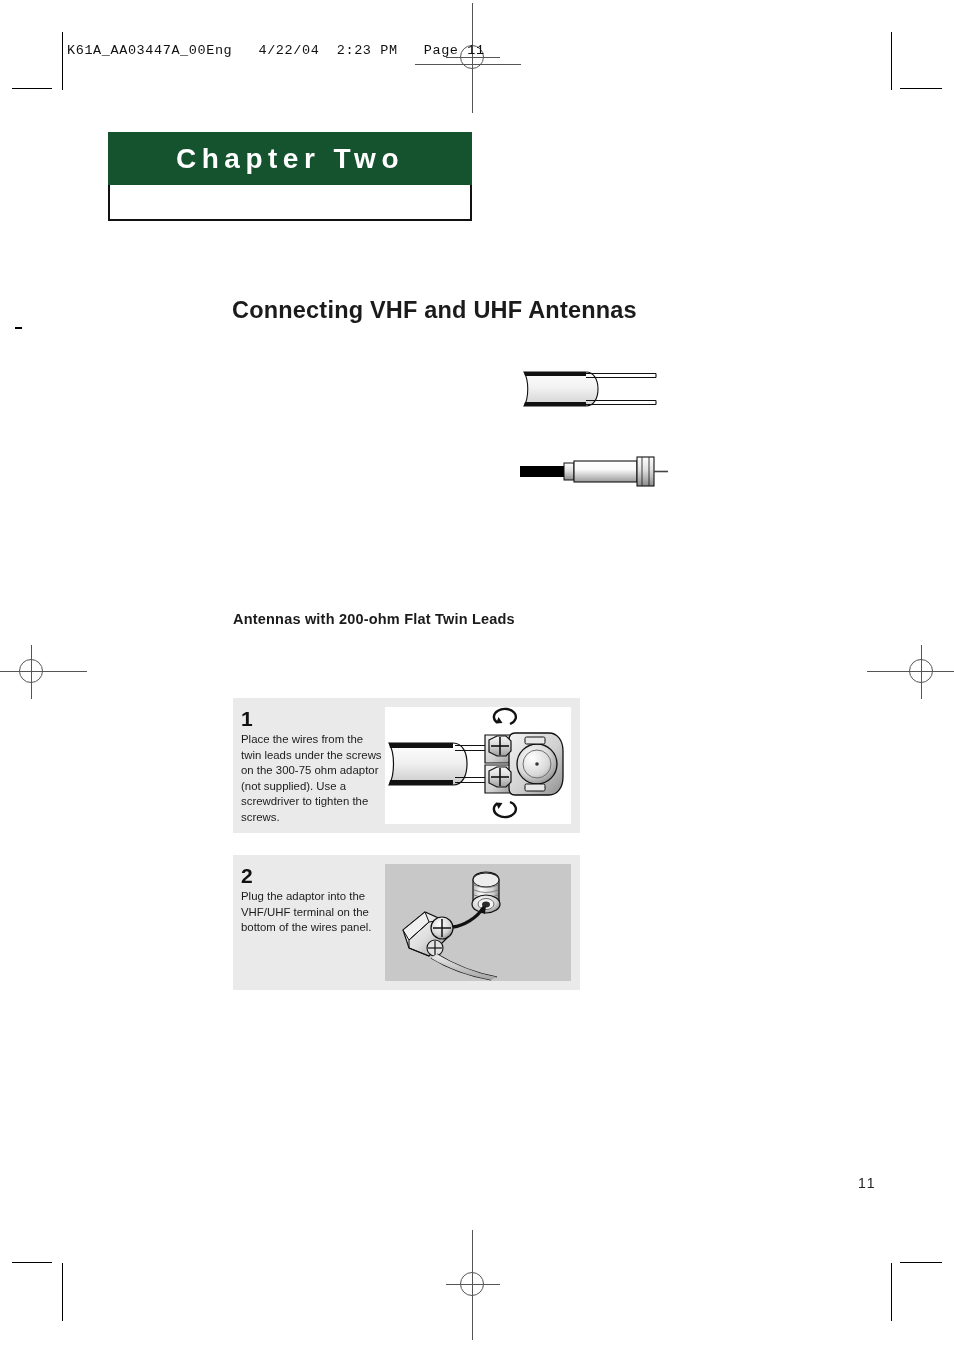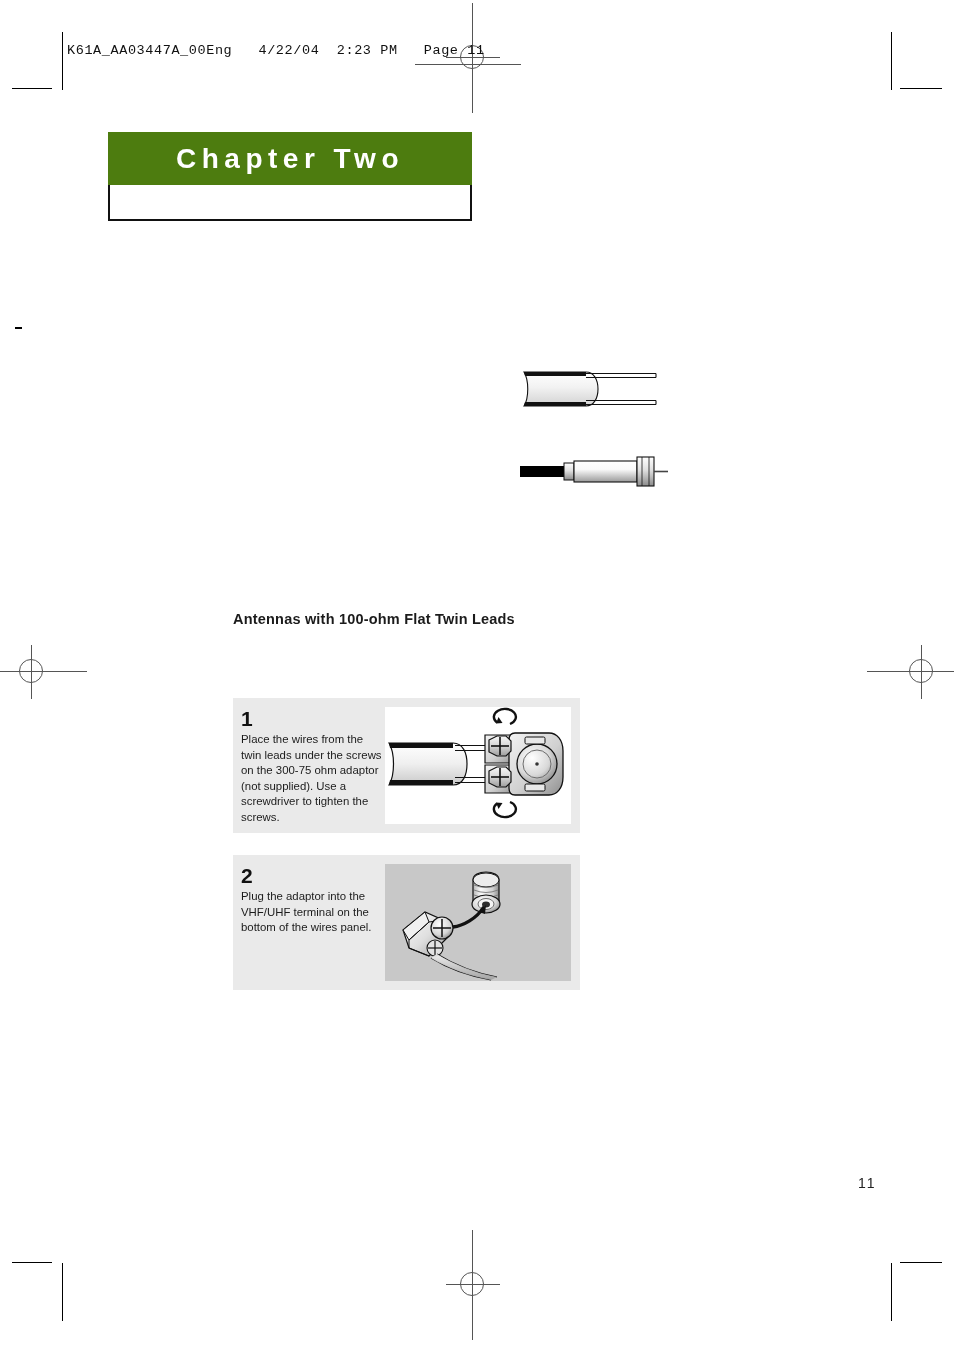--- a/index.html
+++ b/index.html
@@ -89,21 +89,21 @@
   }
 
   
   .chapter-block {
     position: absolute;
     left: 108px;
     top: 132px;
     width: 364px;
   }
   .chapter-bar {
-    background: #4d7c0f;
+    background: #14532d;
     height: 53px;
     display: flex;
     align-items: center;
     justify-content: center;
   }
   .chapter-title {
     color: #ffffff;
     font-size: 28px;
     font-weight: bold;
     letter-spacing: 5.5px;
@@ -242,20 +242,21 @@
   <div class="run-head">K61A_AA03447A_00Eng   4/22/04  2:23 PM   Page 11</div>
   <div class="head-rule"></div>
 
   <div class="chapter-block">
     <div class="chapter-bar">
       <span class="chapter-title">Chapter Two</span>
     </div>
     <div class="chapter-sub"></div>
   </div>
 
+  <div class="section-title">Connecting VHF and UHF Antennas</div>
 
   <div class="illus-twinlead">
     <svg width="140" height="62" viewBox="0 0 140 62">
       <defs>
         <linearGradient id="tlBody" x1="0" y1="0" x2="0" y2="1">
           <stop offset="0%" stop-color="#ffffff"></stop>
           <stop offset="45%" stop-color="#f2f2f2"></stop>
           <stop offset="100%" stop-color="#d2d2d2"></stop>
         </linearGradient>
       </defs>
@@ -297,21 +298,21 @@
       <rect x="56" y="9" width="63" height="21" fill="url(#cxBarrel)" stroke="#111" stroke-width="1.1"></rect>
 
       <rect x="119" y="5" width="17" height="29" fill="url(#cxNut)" stroke="#111" stroke-width="1.1"></rect>
       <line x1="124" y1="5" x2="124" y2="34" stroke="#111" stroke-width="0.8"></line>
       <line x1="131" y1="5" x2="131" y2="34" stroke="#111" stroke-width="0.8"></line>
 
       <line x1="136" y1="19.5" x2="150" y2="19.5" stroke="#444" stroke-width="1.6"></line>
     </svg>
   </div>
 
-  <div class="sub-title">Antennas with 100-ohm Flat Twin Leads</div>
+  <div class="sub-title">Antennas with 200-ohm Flat Twin Leads</div>
 
   <div class="step-panel" id="step1">
     <div class="step-text-col">
       <div class="step-num">1</div>
       <div class="step-body">Place the wires from the twin leads under the screws on the 300-75 ohm adaptor (not supplied). Use a screwdriver to tighten the screws.</div>
     </div>
     <div class="step-figure" id="fig1">
       <svg width="100%" height="100%" viewBox="0 0 186 117" preserveAspectRatio="xMidYMid meet">
         <defs>
           <linearGradient id="s1Ribbon" x1="0" y1="0" x2="0" y2="1">

